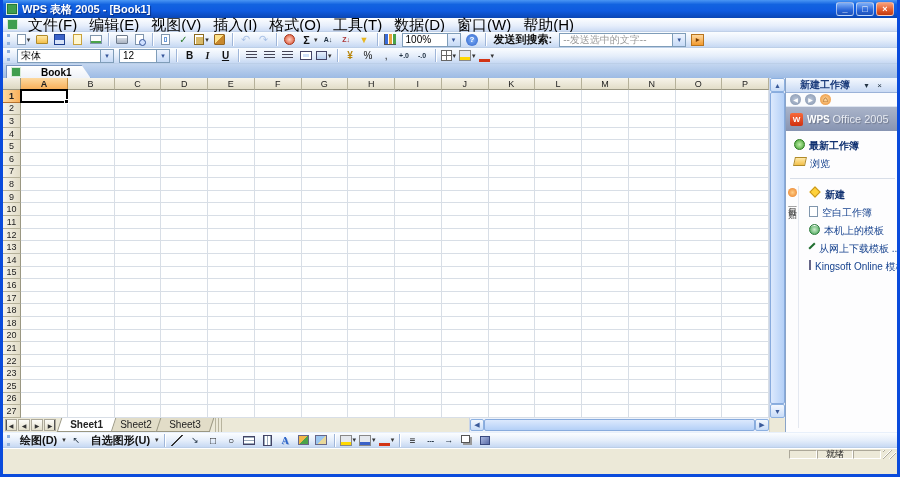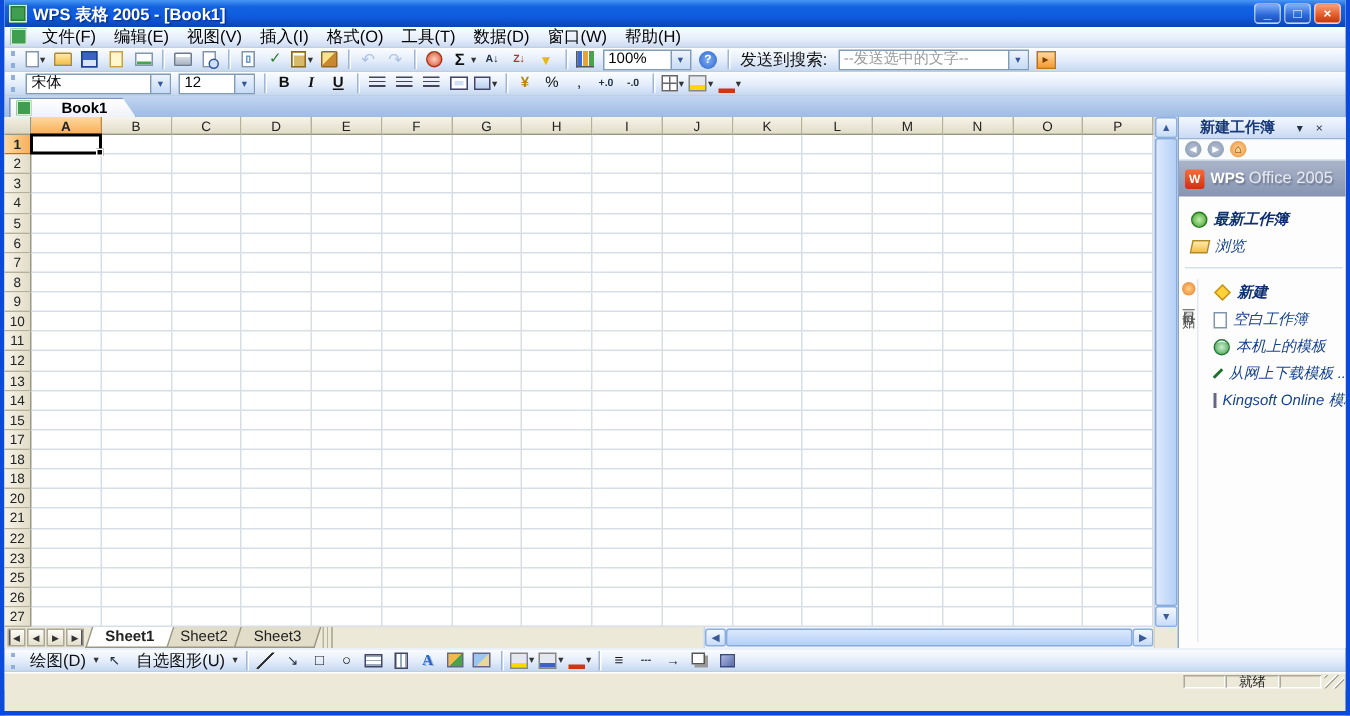--- a/index.html
+++ b/index.html
@@ -8,28 +8,28 @@
   
   .titlebar{height:18px;flex:none;background:linear-gradient(180deg,#4a96f4 0%,#1263e0 25%,#0f5be0 60%,#0a46b4 100%);display:flex;align-items:center;padding:0 3px;gap:4px;}
   .appicon{width:12px;height:12px;flex:none;background:#3f9e4f;box-shadow:inset 0 0 0 1px #d8ecd8,inset 0 0 0 2px #2a7a37;}
   .title{flex:1;color:#fff;font-size:11px;font-weight:bold;white-space:nowrap;text-shadow:1px 1px 1px rgba(0,20,80,.6);}
   .wbtns{display:flex;gap:2px;}
   .wbtn{width:18px;height:14px;display:flex;align-items:center;justify-content:center;color:#fff;font-size:9px;font-weight:bold;border:1px solid rgba(255,255,255,.55);border-radius:3px;background:linear-gradient(#7fb0f8,#2a66d8 60%,#1c50b8);}
   .wbtn.close{background:linear-gradient(#f8a078,#e25a2a 60%,#c03a10);}
   
   .menubar{height:14px;flex:none;display:flex;align-items:center;background:linear-gradient(#fdfeff,#e6eefb 60%,#cddcf4);border-bottom:1px solid #c0d0e8;padding-left:2px;}
   .docicon{width:11px;height:11px;flex:none;background:#3f9e4f;box-shadow:inset 0 0 0 1px #d8ecd8;margin:0 4px 0 2px;}
-  .mitem{font-size:11px;line-height:14px;padding:0 6px;color:#000;white-space:nowrap;}
+  .mitem{font-size:15px;line-height:14px;padding:0 6px;color:#000;white-space:nowrap;}
   
   .bar{flex:none;display:flex;align-items:center;background:linear-gradient(#fbfdff,#e4edfa 55%,#c7d9f3);border-bottom:1px solid #bccfe8;padding:0 2px;gap:1px;}
   .tgrip{width:0;height:11px;border-left:3px dotted #8fb0dd;margin:0 4px 0 2px;}
   .tbtn{height:15px;min-width:17px;padding:0 1px;display:flex;align-items:center;justify-content:center;border-radius:2px;}
   .tbtn.disabled{opacity:.4;}
   .tsep{width:1px;height:13px;background:#9fb6d9;box-shadow:1px 0 0 #fff;margin:0 3px;}
-  .tlabel{font-size:11px;padding:0 4px;white-space:nowrap;color:#111;}
+  .tlabel{font-size:11px;padding:0 4px;white-space:nowrap;color:#111;font-weight:bold;}
   .caret{font-size:7px;color:#333;margin-left:1px;}
   .combo{display:flex;align-items:stretch;border:1px solid #7f9db9;background:#fff;height:14px;margin:0 2px;}
   .cval{font-size:10px;line-height:12px;padding:0 3px;white-space:nowrap;overflow:hidden;}
   .cval.grey{color:#9a9a9a;}
   .cbtn{width:13px;background:linear-gradient(#eef4fe,#c6daf6);border-left:1px solid #7f9db9;color:#35559a;font-size:7px;display:flex;align-items:center;justify-content:center;}
   .gg{font-size:10px;min-width:13px;height:13px;display:flex;align-items:center;justify-content:center;color:#111;}
   .g-b{font-weight:bold;}
   .g-i{font-style:italic;font-family:"Liberation Serif",serif;font-weight:bold;}
   .g-u{text-decoration:underline;font-weight:bold;}
   .g-sum{font-weight:bold;font-size:11px;}
@@ -130,21 +130,21 @@
   .tp-title{flex:1;font-weight:bold;color:#1a3a7a;white-space:nowrap;overflow:hidden;}
   .tp-hbtn{width:11px;height:11px;display:flex;align-items:center;justify-content:center;font-size:8px;color:#234;}
   .tp-nav{height:14px;flex:none;display:flex;align-items:center;gap:4px;padding:0 4px;background:#fbfcfe;border-bottom:1px solid #dde4f0;}
   .tp-nbtn{width:11px;height:11px;border-radius:50%;display:flex;align-items:center;justify-content:center;font-size:6px;color:#fff;background:radial-gradient(#b8c4d8,#8494ac);}
   .tp-nbtn.home{background:radial-gradient(#ffd9a0,#e88a2e);font-size:8px;color:#7a3c00;}
   .tp-banner{height:24px;flex:none;display:flex;align-items:center;gap:4px;padding:0 4px;background:linear-gradient(180deg,#aab4c9,#8794b2);}
   .tp-logo{width:13px;height:13px;flex:none;border-radius:2px;background:linear-gradient(#f86a3a,#d03010);color:#fff;font-size:8px;font-weight:bold;display:flex;align-items:center;justify-content:center;}
   .tp-brand{color:#fff;font-weight:bold;white-space:nowrap;text-shadow:1px 1px 1px rgba(0,0,0,.25);}
   .tp-brand .lt{font-weight:normal;color:#e6eaf2;font-size:11px;}
   .tp-body{flex:1;display:flex;flex-direction:column;padding-top:6px;}
-  .tp-link{display:flex;align-items:center;gap:4px;padding:2px 3px 2px 8px;color:#16428e;white-space:nowrap;font-style:italic;}
+  .tp-link{display:flex;gap:4px;padding:2px 3px 2px 8px;color:#16428e;white-space:nowrap;}
   .tp-link.bold{font-weight:bold;color:#0f3070;}
   .tp-hr{height:1px;background:#d8dee8;margin:5px 4px;flex:none;}
   .tp-lower{position:relative;flex:1;padding:2px 0 0 15px;display:flex;flex-direction:column;}
   .tp-strip{position:absolute;left:0;top:2px;bottom:4px;width:13px;display:flex;flex-direction:column;align-items:center;gap:3px;border-right:1px solid #e4e8f0;padding-top:2px;}
   .tp-stripicon{width:9px;height:9px;flex:none;border-radius:50%;background:radial-gradient(#ffd08a,#e87820);}
   .vtext{writing-mode:vertical-rl;text-orientation:upright;font-size:9px;color:#555;letter-spacing:1px;}
   .i-recent{width:11px;height:11px;border-radius:50%;background:radial-gradient(#bff0a8,#3f9c2f);border:1px solid #2a7a1f;}
   .i-folderopen{width:12px;height:9px;background:linear-gradient(#ffe9a8,#f3c04a);border:1px solid #b08a28;transform:skewX(-12deg);}
   .i-newstar{width:8px;height:8px;background:#ffd23a;border:1px solid #c8941a;transform:rotate(45deg);margin:0 2px;}
   .i-blankdoc{width:9px;height:11px;background:#fff;border:1px solid #8096ad;}
@@ -632,20 +632,39 @@
                 <div class="gc"></div>
                 <div class="gc"></div>
                 <div class="gc"></div>
                 <div class="gc"></div>
                 <div class="gc"></div>
                 <div class="gc"></div>
                 <div class="gc"></div>
               </div>
               <div class="grow">
                 <div class="rh">15</div>
+                <div class="gc"></div>
+                <div class="gc"></div>
+                <div class="gc"></div>
+                <div class="gc"></div>
+                <div class="gc"></div>
+                <div class="gc"></div>
+                <div class="gc"></div>
+                <div class="gc"></div>
+                <div class="gc"></div>
+                <div class="gc"></div>
+                <div class="gc"></div>
+                <div class="gc"></div>
+                <div class="gc"></div>
+                <div class="gc"></div>
+                <div class="gc"></div>
+                <div class="gc"></div>
+              </div>
+              <div class="grow">
+                <div class="rh">16</div>
                 <div class="gc"></div>
                 <div class="gc"></div>
                 <div class="gc"></div>
                 <div class="gc"></div>
                 <div class="gc"></div>
                 <div class="gc"></div>
                 <div class="gc"></div>
                 <div class="gc"></div>
                 <div class="gc"></div>
                 <div class="gc"></div>

